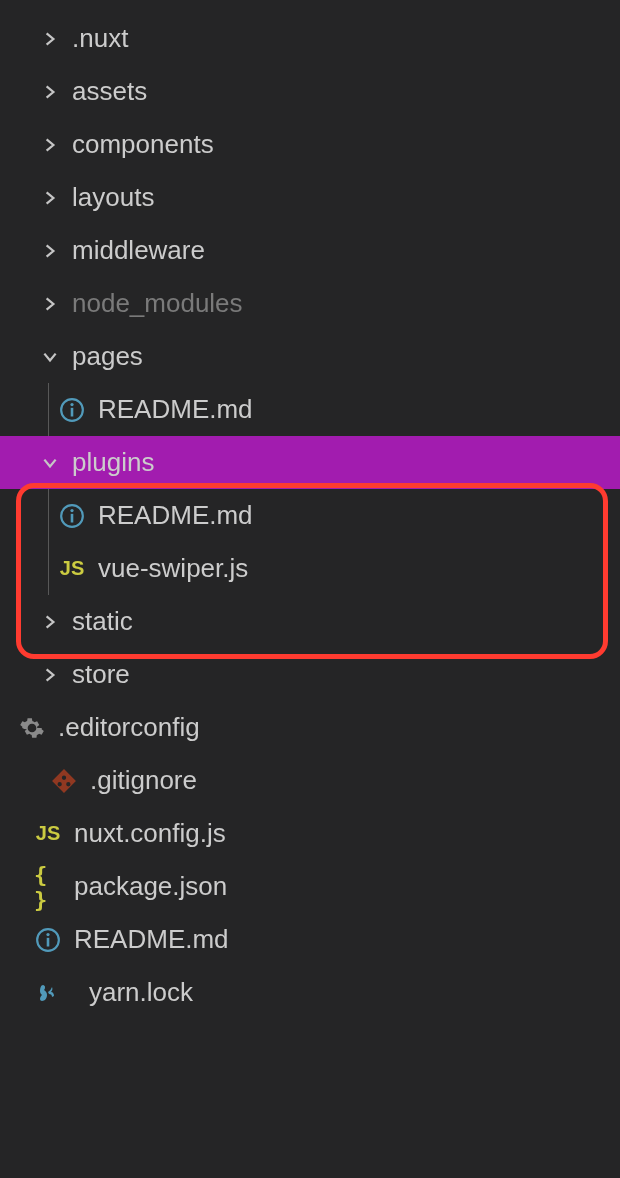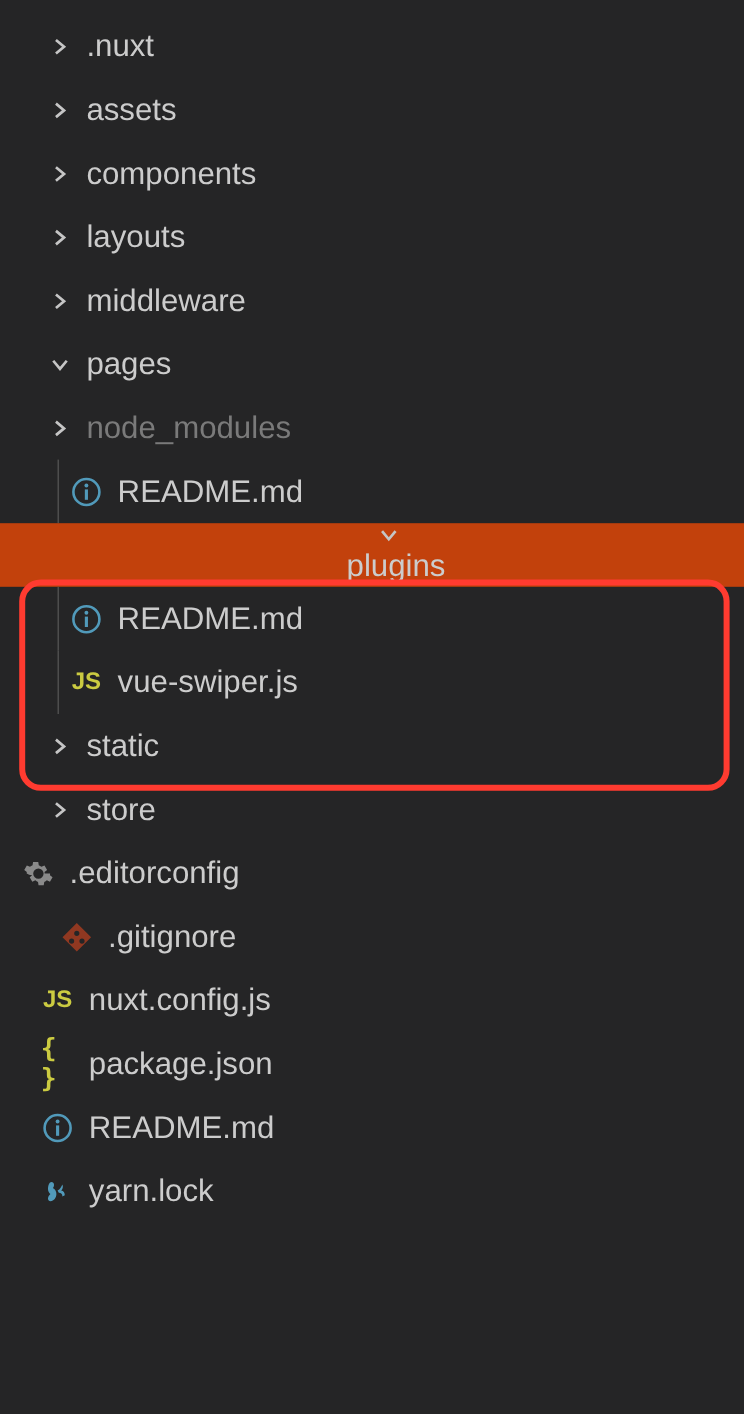--- a/index.html
+++ b/index.html
@@ -25,22 +25,21 @@
       align-items: center;
       height: 53px;
       padding-left: 40px;
       cursor: pointer;
       position: relative;
     }
     .item.depth-1 {
       padding-left: 58px;
     }
     .item.selected {
-      background: #c2410c;
-      flex-direction: column;
+      background: #a21caf;
     }
     .item.dimmed .label {
       color: #7a7a7a;
     }
     .chevron {
       width: 20px;
       height: 20px;
       margin-right: 12px;
       display: flex;
       align-items: center;
@@ -133,36 +132,36 @@
 
   <div class="item">
     <span class="chevron">
       <svg viewBox="0 0 16 16">
           <path d="M5 3 L11 8 L5 13"></path>
         </svg>
     </span>
     <span class="label">middleware</span>
   </div>
 
+  <div class="item dimmed">
+    <span class="chevron">
+      <svg viewBox="0 0 16 16">
+          <path d="M5 3 L11 8 L5 13"></path>
+        </svg>
+    </span>
+    <span class="label">node_modules</span>
+  </div>
+
   <div class="item">
     <span class="chevron">
       <svg viewBox="0 0 16 16">
           <path d="M3 5 L8 11 L13 5"></path>
         </svg>
     </span>
     <span class="label">pages</span>
-  </div>
-
-  <div class="item dimmed">
-    <span class="chevron">
-      <svg viewBox="0 0 16 16">
-          <path d="M5 3 L11 8 L5 13"></path>
-        </svg>
-    </span>
-    <span class="label">node_modules</span>
   </div>
 
 
   <div class="item depth-1" style="position:relative;">
     <span class="guide"></span>
     <span class="file-icon info-icon">
       <svg viewBox="0 0 24 24" width="26" height="26">
           <circle cx="12" cy="12" r="10" fill="none" stroke="#519aba" stroke-width="2"></circle>
           <circle cx="12" cy="7" r="1.5" fill="#519aba"></circle>
           <rect x="10.8" y="10" width="2.4" height="8" fill="#519aba"></rect>
@@ -248,21 +247,21 @@
     <span class="file-icon info-icon">
       <svg viewBox="0 0 24 24" width="26" height="26">
           <circle cx="12" cy="12" r="10" fill="none" stroke="#519aba" stroke-width="2"></circle>
           <circle cx="12" cy="7" r="1.5" fill="#519aba"></circle>
           <rect x="10.8" y="10" width="2.4" height="8" fill="#519aba"></rect>
         </svg>
     </span>
     <span class="label">README.md</span>
   </div>
 
-  <div class="item" style="padding-left:34px;">
+  <div class="item" style="padding-left:34px;gap:15px;">
     <span class="file-icon yarn-icon">
       <svg viewBox="0 0 24 24" width="24" height="24" fill="#519aba">
           <path d="M7 4c1 0 2 1 2 2s0 2-1 3c2 1 3 3 3 5 0 3-2 6-5 6-1 0-2-1-2-2 0-2 1-3 2-4-1-1-2-2-2-4 0-3 1-6 3-6zm9 2c1 2 0 4-1 5 2 0 3 2 3 4l-2 1c0-2-1-3-3-3l-1-2c2-1 3-3 4-5z"></path>
         </svg>
     </span>
     <span class="label">yarn.lock</span>
   </div>
 
 </div>
 

